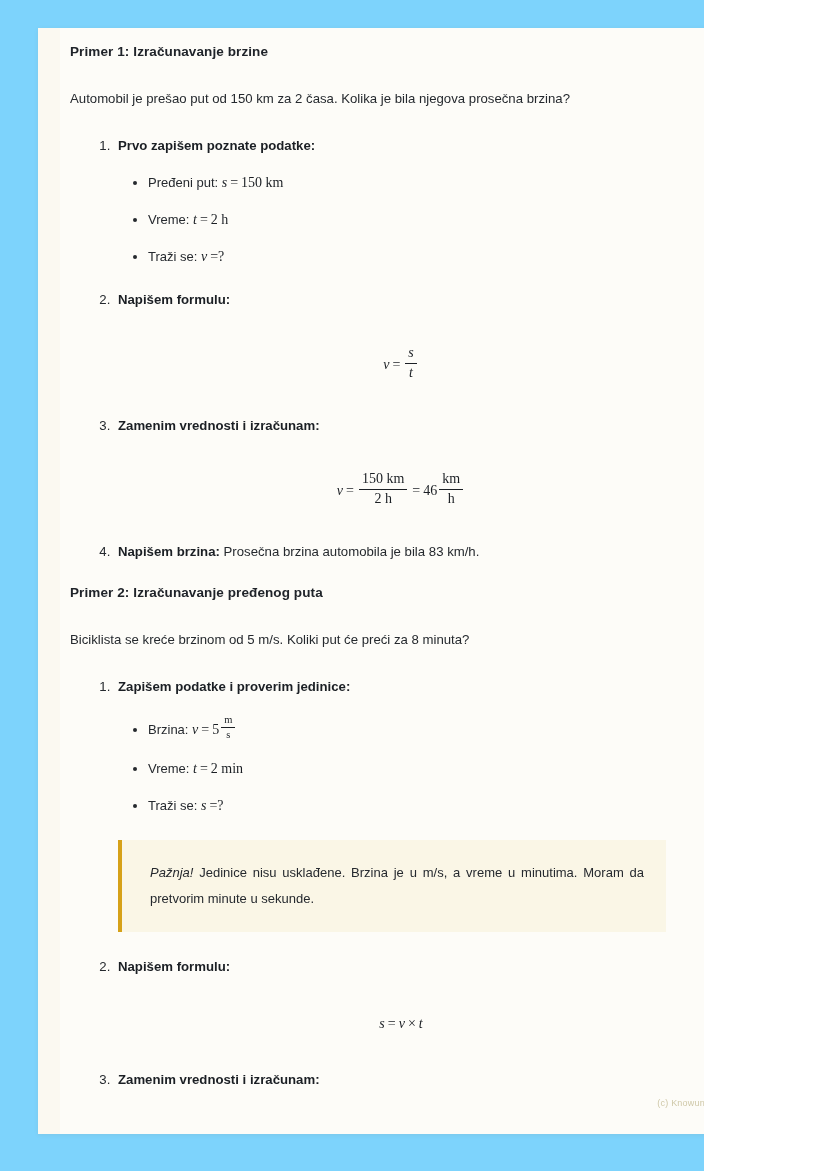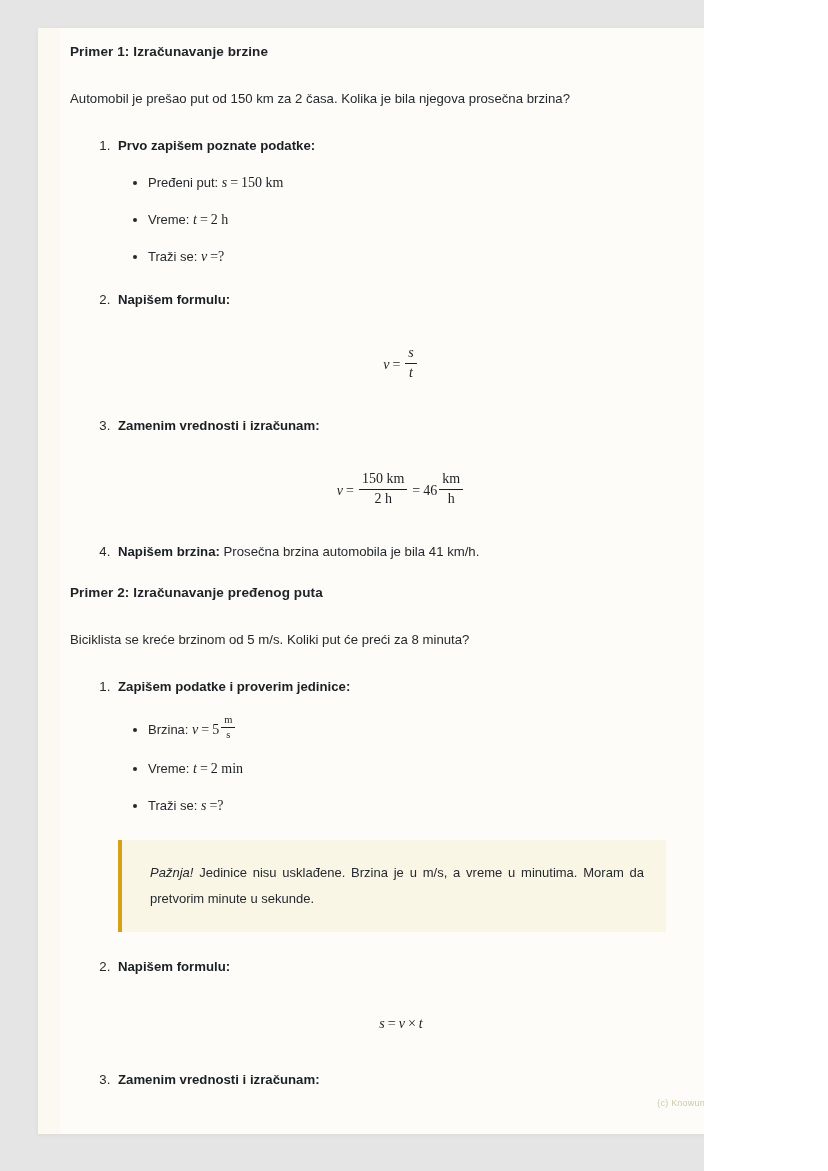--- a/index.html
+++ b/index.html
@@ -10,21 +10,21 @@
     width: 828px;
     height: 1171px;
     background: #ffffff;
     font-family: "Liberation Sans", sans-serif;
   }
 
   .viewport {
     position: relative;
     width: 704px;
     height: 1171px;
-    background: #e5e5e5;
+    background: #7dd3fc;
     overflow: hidden;
   }
 
   
   .doc-card {
     position: absolute;
     left: 38px;
     top: 28px;
     width: 752px;
     height: 1106px;
@@ -240,21 +240,21 @@
           <span class="step-label">Zamenim vrednosti i izračunam:</span>
 
           <div class="display-math big">
             <span class="math">
               <span class="var">v</span><span class="op">=</span><span class="frac"><span class="numer num">150 km</span><span class="denom num">2 h</span></span><span class="op">=</span><span class="num">46</span><span class="frac"><span class="numer num">km</span><span class="denom num">h</span></span>
             </span>
           </div>
         </li>
 
         <li>
-          <span class="step-label">Napišem brzina:</span><span class="step-text"> Prosečna brzina automobila je bila 41 km/h.</span>
+          <span class="step-label">Napišem brzina:</span><span class="step-text"> Prosečna brzina automobila je bila 83 km/h.</span>
         </li>
       </ol>
 
       <h3 class="example-title second">Primer 2: Izračunavanje pređenog puta</h3>
 
       <p class="problem">Biciklista se kreće brzinom od 5 m/s. Koliki put će preći za 8 minuta?</p>
 
       <ol class="steps">
 
         <li>

